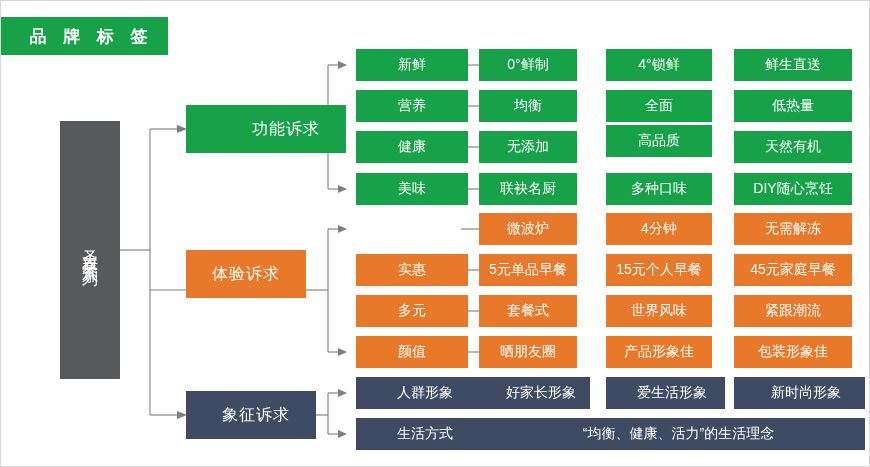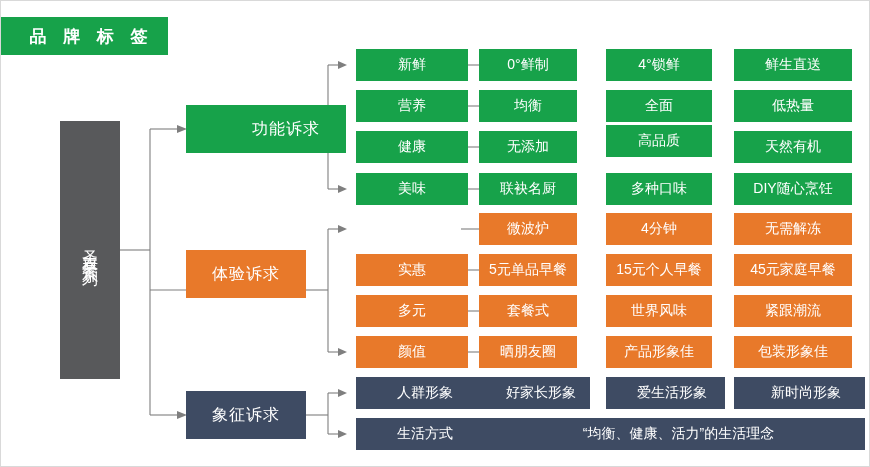--- a/index.html
+++ b/index.html
@@ -44,21 +44,21 @@
   }
   
   .lvl2{
     position:absolute;left:185px;
     width:120px;height:48px;
     display:flex;align-items:center;justify-content:center;
     color:#ffffff;font-size:16px;letter-spacing:1px;
   }
   .lvl2.green{top:104px;background:#17a24a;padding-left:40px;}
   .lvl2.orange{top:249px;background:#e8792a;}
-  .lvl2.navy  {top:390px;background:#3e4b63;}
+  .lvl2.navy  {top:390px;background:#3e4b63;padding-left:10px;}
   
   .cell{
     position:absolute;height:32px;
     display:flex;align-items:center;justify-content:center;
     color:#ffffff;font-size:14px;
     white-space:nowrap;
   }
   .cell.green {background:#17a24a;}
   .cell.orange{background:#e8792a;}
   .cell.navy  {background:#3e4b63;padding-left:13px;}

